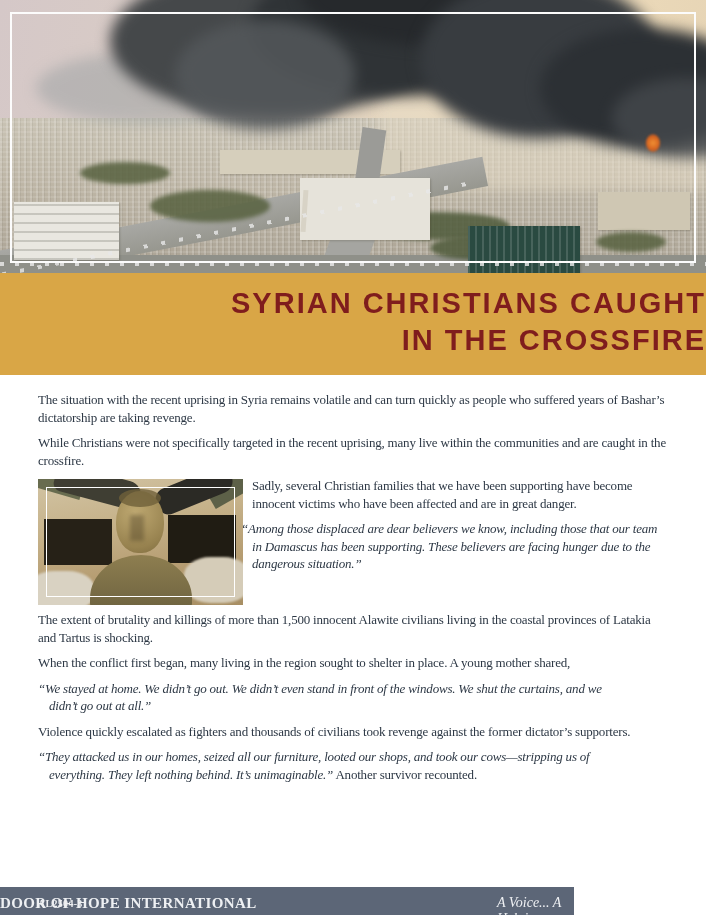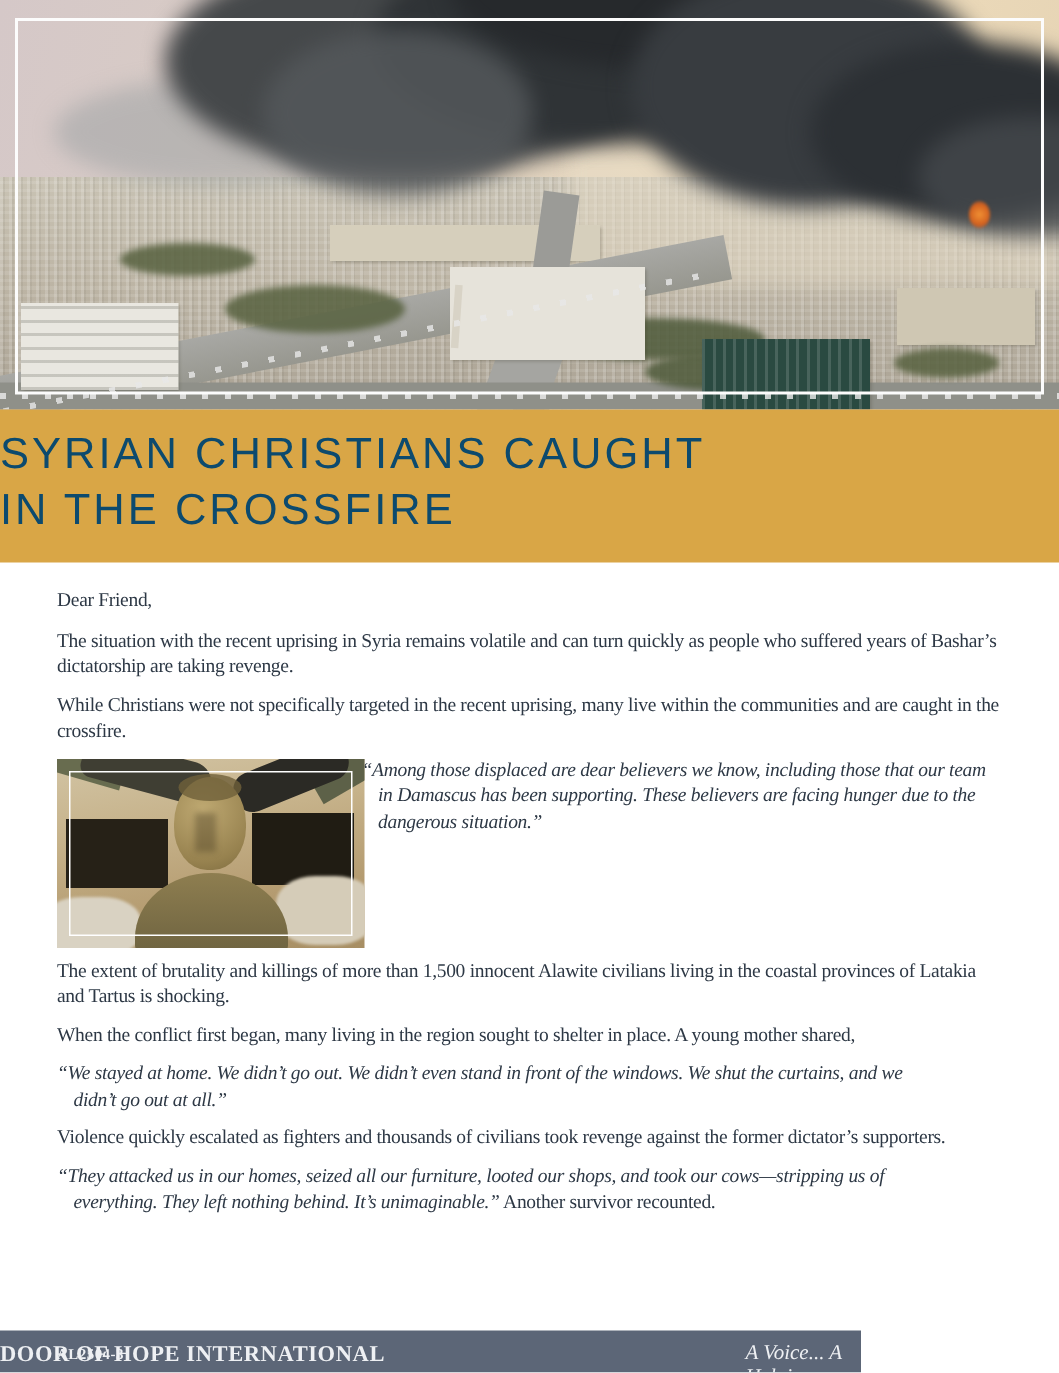--- a/index.html
+++ b/index.html
@@ -52,23 +52,23 @@
   .carsb { left:0; top:262px; width:706px; height:4px;
            background:repeating-linear-gradient(90deg,#ececec 0 4px, transparent 4px 15px); opacity:.8; }
   .fire { left:646px; top:134px; width:14px; height:18px; border-radius:50%;
           background:radial-gradient(circle,#f09033,#d2601f 60%, rgba(210,96,31,0)); filter:blur(1px); }
   .monu { left:302px; top:190px; width:5px; height:42px; background:#d8d3c6; transform:rotate(4deg); }
   .hero-frame { left:10px; right:10px; top:12px; bottom:10px; border:2px solid #fcfcfc; }
 
   
   .band { position:absolute; left:0; top:273px; width:706px; height:102px; background:#d9a646; }
   .band-title {
-    padding-top:12px; text-align:left; color:#0c4a6e;
+    padding-top:12px; text-align:right; color:#7f1d1d;
     font-family:"Liberation Sans","DejaVu Sans",sans-serif;
-    font-size:29px; line-height:37px; font-weight:400; letter-spacing:2px;
+    font-size:29px; line-height:37px; font-weight:700; letter-spacing:2px;
   }
 
   
   .content { position:absolute; left:38px; top:391px; width:630px;
     color:#2d3845; font-size:13px; line-height:17.5px; letter-spacing:-0.2px; }
   .content p { margin:0 0 8px 0; }
   .sal { margin-bottom:9px !important; }
   .quote { font-style:italic; padding-left:11px; text-indent:-11px; }
   .q1 { margin-left:235px; margin-top:2px; }
   .q2 { margin-left:38px; max-width:575px; }
@@ -146,41 +146,41 @@
   </div>
 
   <div class="band">
     <div class="band-title">
       <div>SYRIAN CHRISTIANS CAUGHT</div>
       <div>IN THE CROSSFIRE</div>
     </div>
   </div>
 
   <div class="content">
-    <p class="sal">Dear Friend,</p>
     <p>The situation with the recent uprising in Syria remains volatile and can turn quickly as people who suffered years of Bashar’s dictatorship are taking revenge.</p>
     <p>While Christians were not specifically targeted in the recent uprising, many live within the communities and are caught in the crossfire.</p>
 
     <div class="media">
       <div class="statue">
         <div class="panel-l"></div>
         <div class="panel-r"></div>
         <div class="stone1"></div>
         <div class="stone2"></div>
         <div class="stone3"></div>
         <div class="leg-l"></div>
         <div class="boot-l"></div>
         <div class="leg-r"></div>
         <div class="boot-r"></div>
         <div class="shoulders"></div>
         <div class="head"></div>
         <div class="hair"></div>
         <div class="faceshade"></div>
         <div class="st-frame"></div>
       </div>
+      <p>Sadly, several Christian families that we have been supporting have become innocent victims who have been affected and are in great danger.</p>
       <p class="quote q1">“Among those displaced are dear believers we know, including those that our team in Damascus has been supporting. These believers are facing hunger due to the dangerous situation.”</p>
     </div>
 
     <p class="aftermedia">The extent of brutality and killings of more than 1,500 innocent Alawite civilians living in the coastal provinces of Latakia and Tartus is shocking.</p>
     <p>When the conflict first began, many living in the region sought to shelter in place. A young mother shared,</p>
     <p class="quote q2">“We stayed at home. We didn’t go out. We didn’t even stand in front of the windows. We shut the curtains, and we didn’t go out at all.”</p>
     <p>Violence quickly escalated as fighters and thousands of civilians took revenge against the former dictator’s supporters.</p>
     <p class="quote q3"><span class="qtext">“They attacked us in our homes, seized all our furniture, looted our shops, and took our cows—stripping us of everything. They left nothing behind. It’s unimaginable.”</span><span class="qsuffix"> Another survivor recounted.</span></p>
   </div>
 

